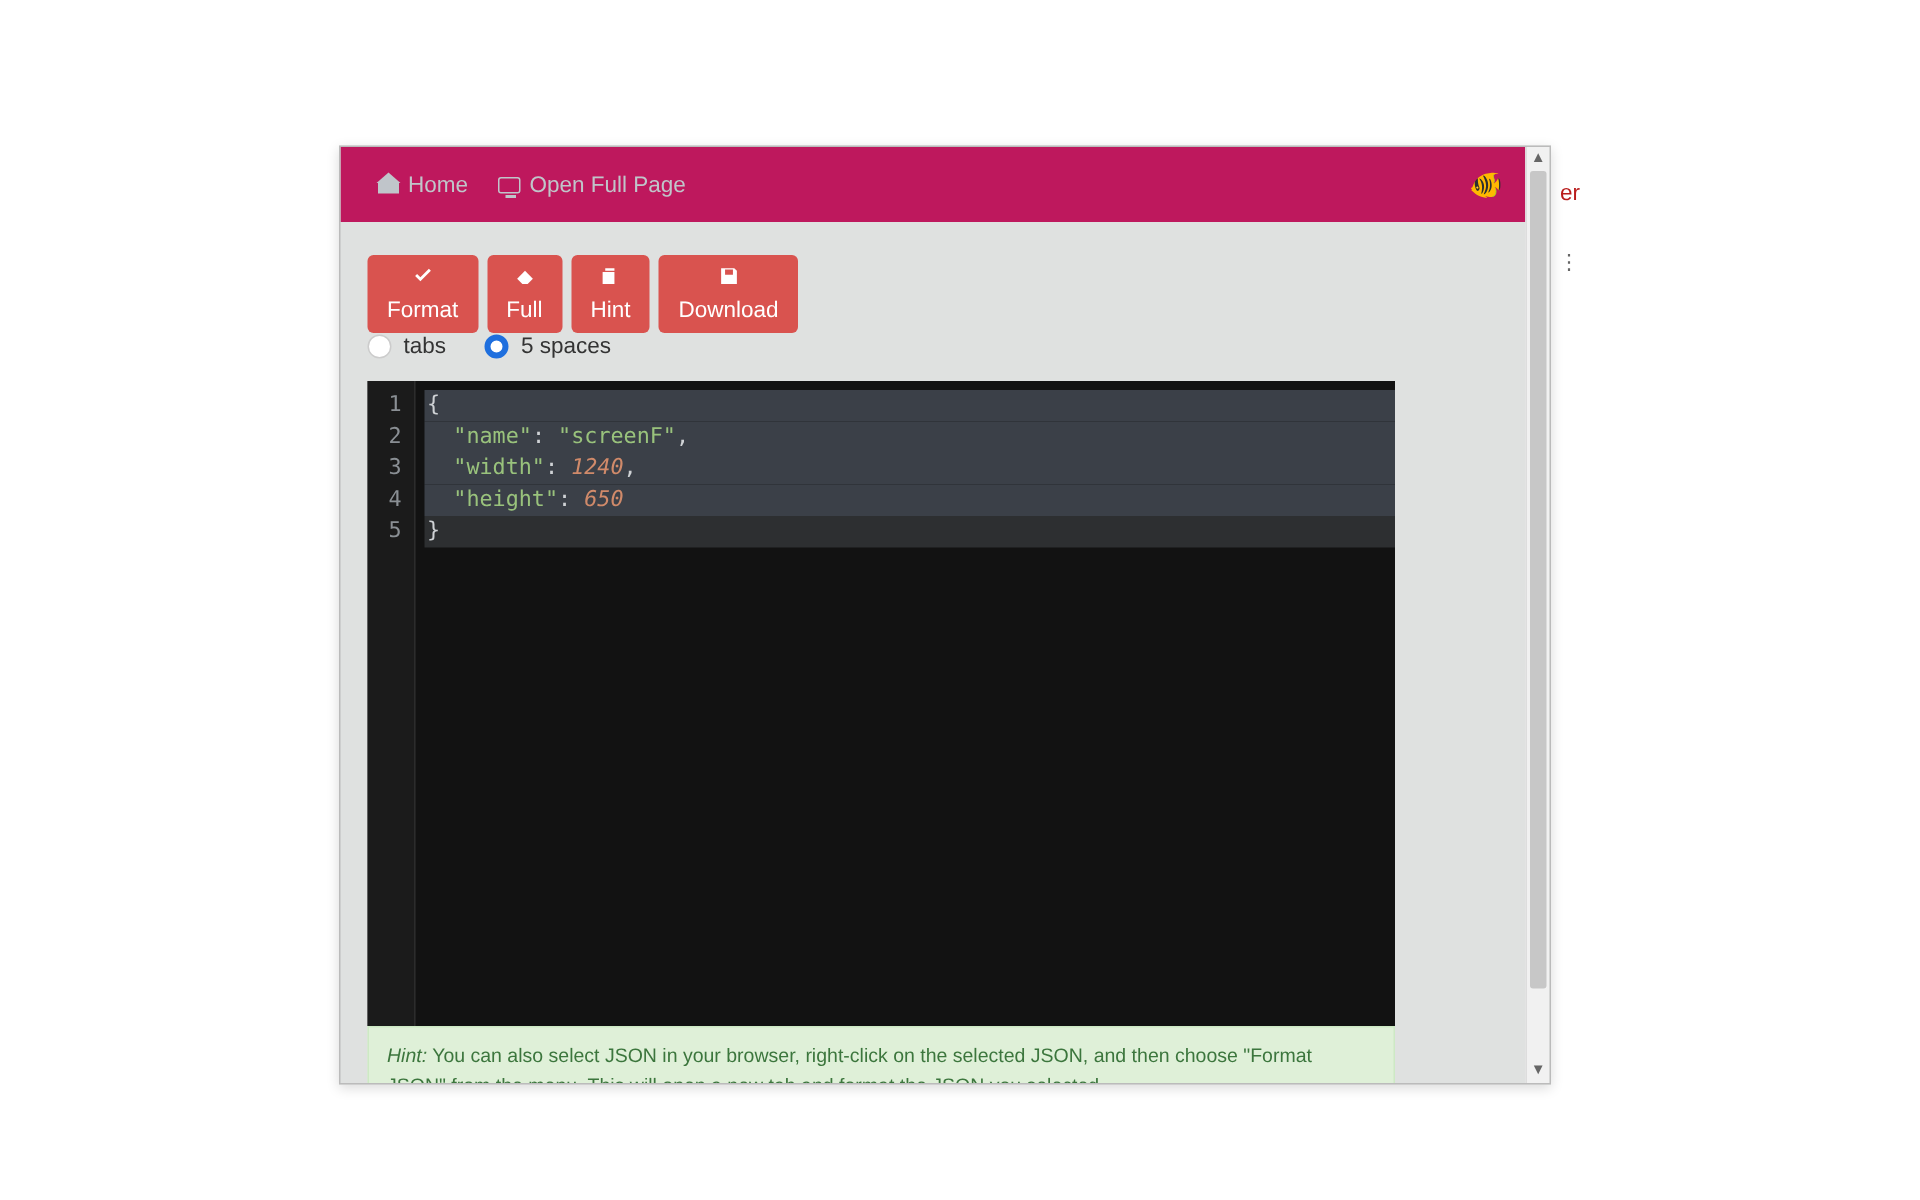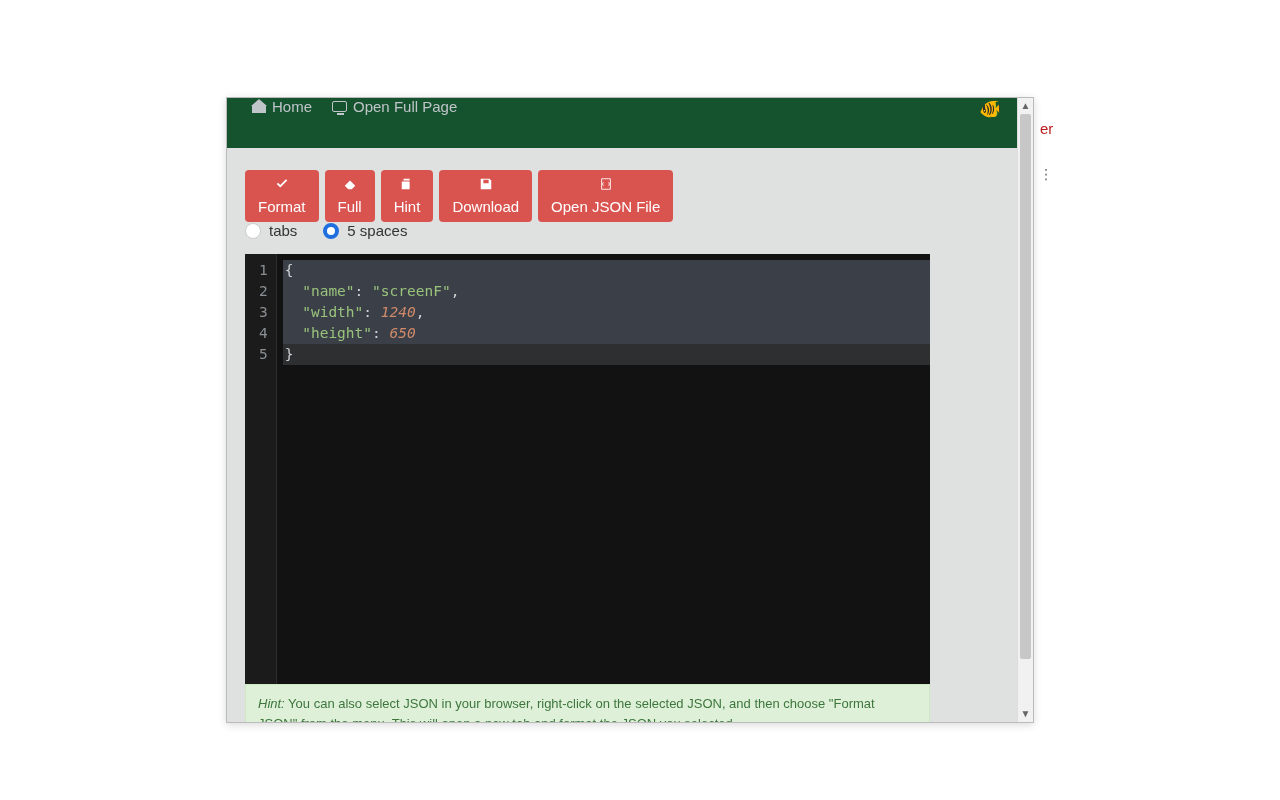--- a/index.html
+++ b/index.html
@@ -22,23 +22,23 @@
   background: #dfe1e0;
   overflow: hidden;
 }
 .scroll-wrap {
   position: absolute;
   left: 0; top: 0; right: 16px; bottom: 0;
   overflow: hidden;
 }
 .navbar {
   height: 50px;
-  background: #14532d;
-  display: flex;
-  align-items: flex-start;
+  background: #be185d;
+  display: flex;
+  align-items: center;
   padding: 0 15px;
   color: #bfc4c9;
 }
 .navbar a {
   color: #c0c5ca;
   text-decoration: none;
   display: inline-flex;
   align-items: center;
   gap: 6px;
   padding: 0 10px;
@@ -239,26 +239,20 @@
           <svg class="ico" viewBox="0 0 16 16">
               <path d="M4 2h7v2H4zM2 5h9v9H2z"></path>
             </svg>
           <span>Hint</span>
         </button>
         <button class="btn">
           <svg class="ico" viewBox="0 0 16 16">
               <path d="M2 2h10l2 2v10H2zM5 3v4h6V3z"></path>
             </svg>
           <span>Download</span>
-        </button>
-        <button class="btn">
-          <svg class="ico" viewBox="0 0 16 16">
-              <path d="M3 2h10v12H3zM5 6l-1 2 1 2M11 6l1 2-1 2" stroke="#fff" stroke-width="1" fill="#d9534f"></path>
-            </svg>
-          <span>Open JSON File</span>
         </button>
       </div>
 
       <div class="indent-row">
         <span class="radio"></span>
         <span>tabs</span>
         <span style="width:10px"></span>
         <span class="radio sel"></span>
         <span>5 spaces</span>
       </div>

